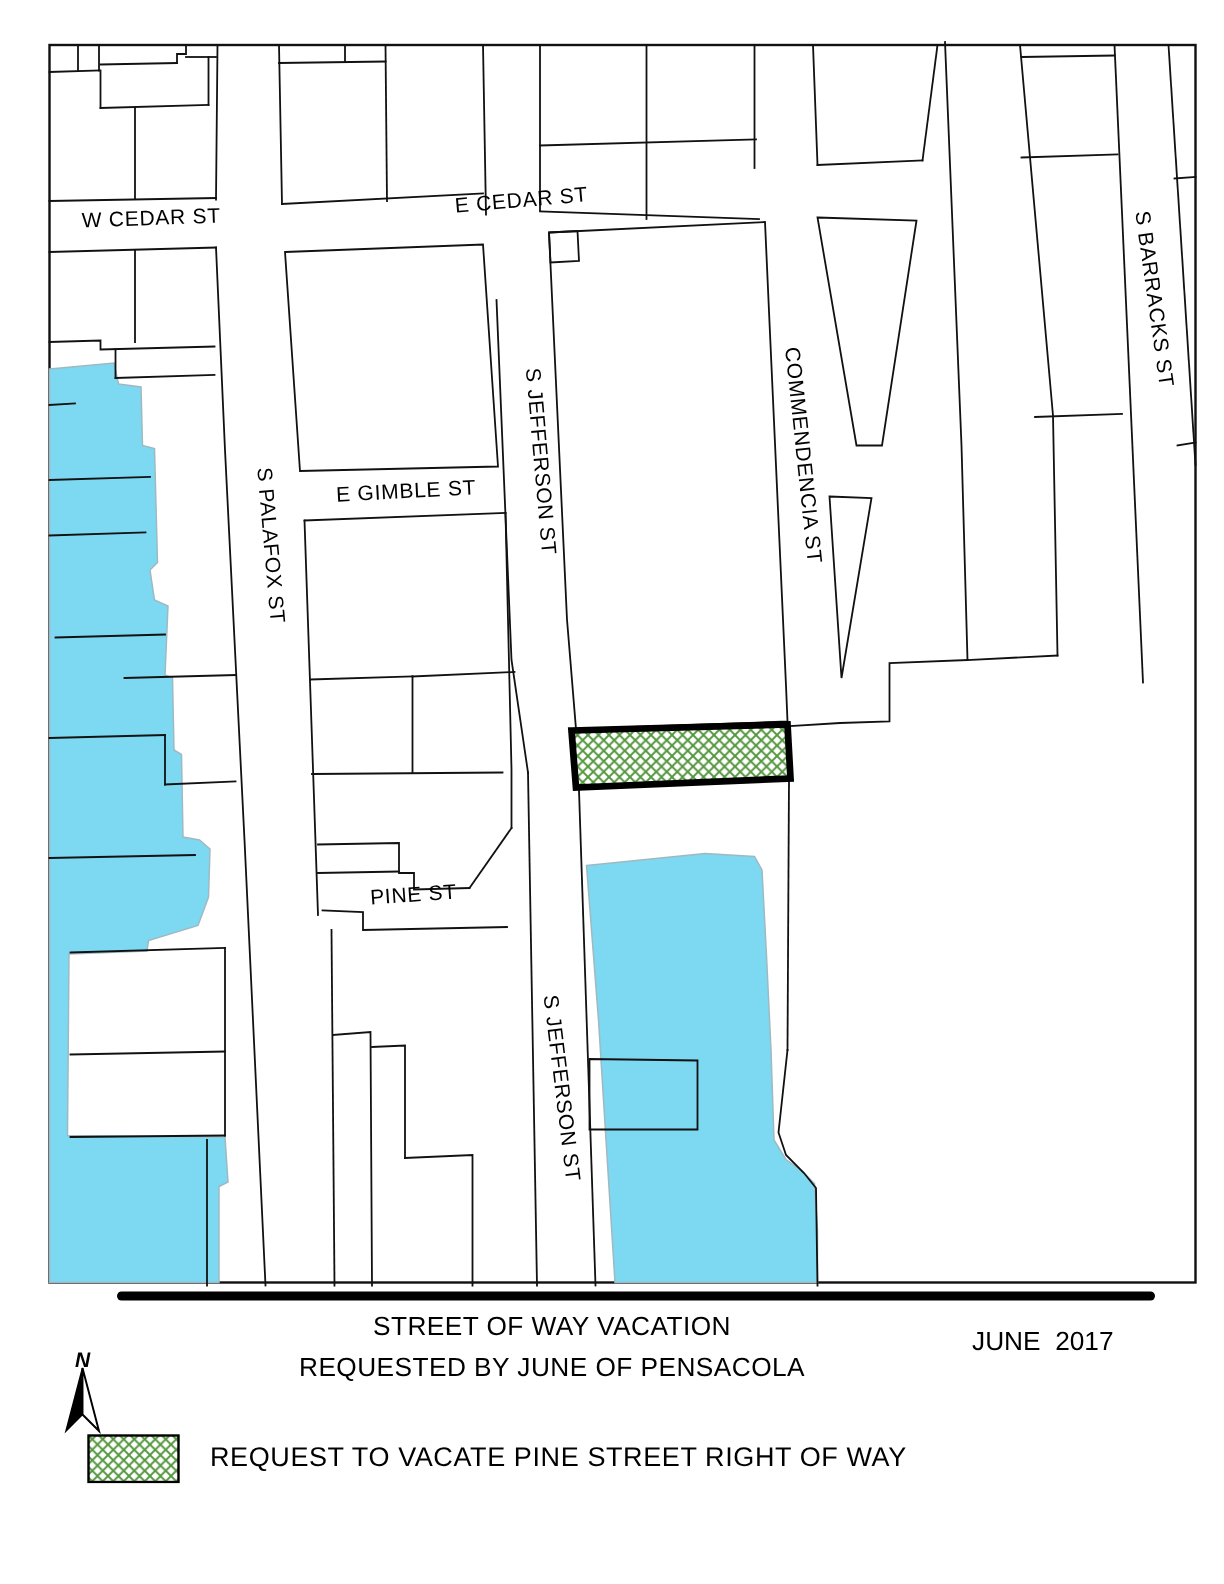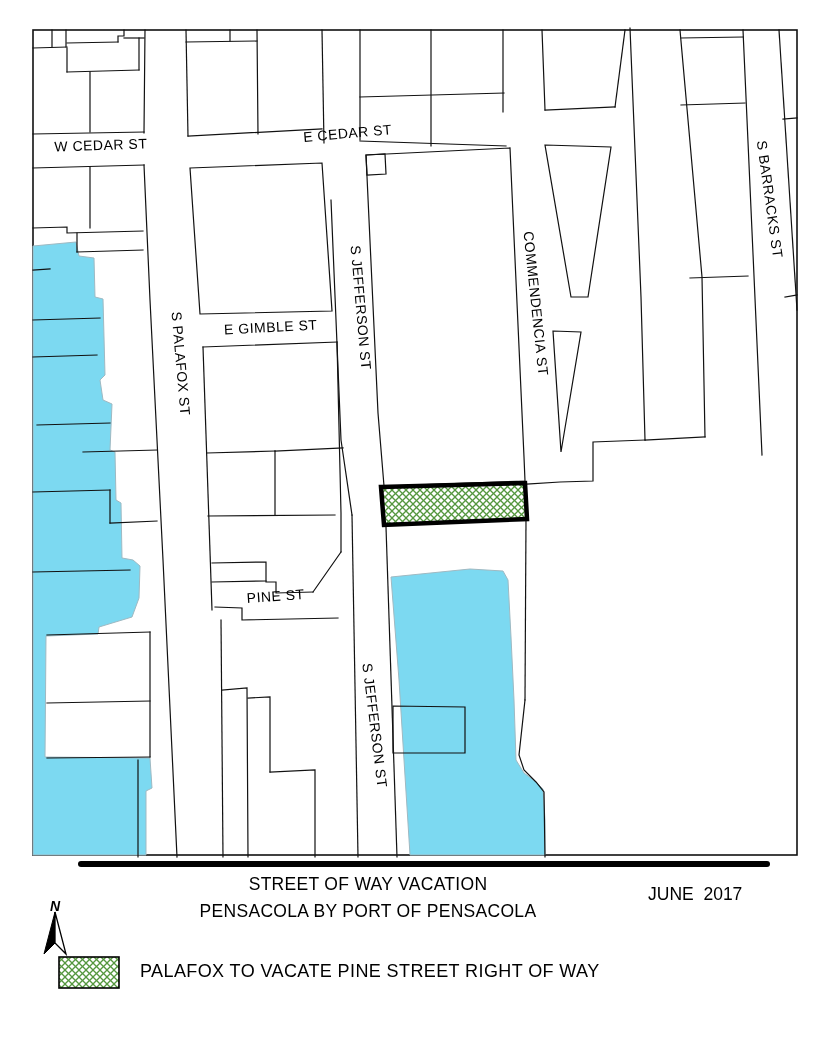--- a/index.html
+++ b/index.html
@@ -120,32 +120,32 @@
       <text transform="translate(531 304) rotate(84)" text-anchor="middle" font-size="14" letter-spacing="0.5" font-family="&quot;Liberation Sans&quot;, sans-serif" fill="#000">COMMENDENCIA ST</text>
       <text transform="translate(765 200) rotate(82)" text-anchor="middle" font-size="14" letter-spacing="0.5" font-family="&quot;Liberation Sans&quot;, sans-serif" fill="#000">S BARRACKS ST</text>
       <text transform="translate(276 601) rotate(-4)" text-anchor="middle" font-size="14" letter-spacing="0.5" font-family="&quot;Liberation Sans&quot;, sans-serif" fill="#000">PINE ST</text>
       <text transform="translate(370 726) rotate(83)" text-anchor="middle" font-size="14" letter-spacing="0.5" font-family="&quot;Liberation Sans&quot;, sans-serif" fill="#000">S JEFFERSON ST</text>
     </svg>
 
   <div id="title-bar" class="abs" style="left:78px;top:861px;width:692px;"></div>
 
   <div class="abs title-line" style="left:168px;top:874px;">STREET OF WAY VACATION</div>
   <div id="date-text" class="abs" style="left:648px;top:884px;">JUNE  2017</div>
-  <div class="abs title-line" style="left:168px;top:901px;">PENSACOLA BY PORT OF PENSACOLA</div>
+  <div class="abs title-line" style="left:168px;top:901px;">REQUESTED BY JUNE OF PENSACOLA</div>
 
   <div id="north-label" class="abs" style="left:50px;top:898px;">N</div>
   <svg class="abs" style="left:40px;top:910px;" width="30" height="48" viewBox="0 0 30 48">
     <path d="M15 2 L4 44 L15 33 Z" fill="#000" stroke="#000" stroke-width="1"></path>
     <path d="M15 2 L26 44 L15 33 Z" fill="#fff" stroke="#000" stroke-width="1.3"></path>
   </svg>
 
   <svg id="legend-swatch" class="abs" style="left:58px;top:956px;" width="62" height="33" viewBox="0 0 62 33">
       <defs>
         <pattern id="xhatch-legend" width="7" height="7" patternUnits="userSpaceOnUse">
           <path d="M0 0 L7 7" stroke="#55973F" stroke-width="1.3" fill="none"></path>
           <path d="M0 7 L7 0" stroke="#55973F" stroke-width="1.3" fill="none"></path>
         </pattern>
       </defs>
       <rect x="1" y="1" width="60" height="31" fill="url(#xhatch-legend)" stroke="#000" stroke-width="1.6"></rect>
     </svg>
-  <div id="legend-label" class="abs" style="left:140px;top:961px;">PALAFOX TO VACATE PINE STREET RIGHT OF WAY</div>
+  <div id="legend-label" class="abs" style="left:140px;top:961px;">REQUEST TO VACATE PINE STREET RIGHT OF WAY</div>
 
 </div>
 
 </body></html>

